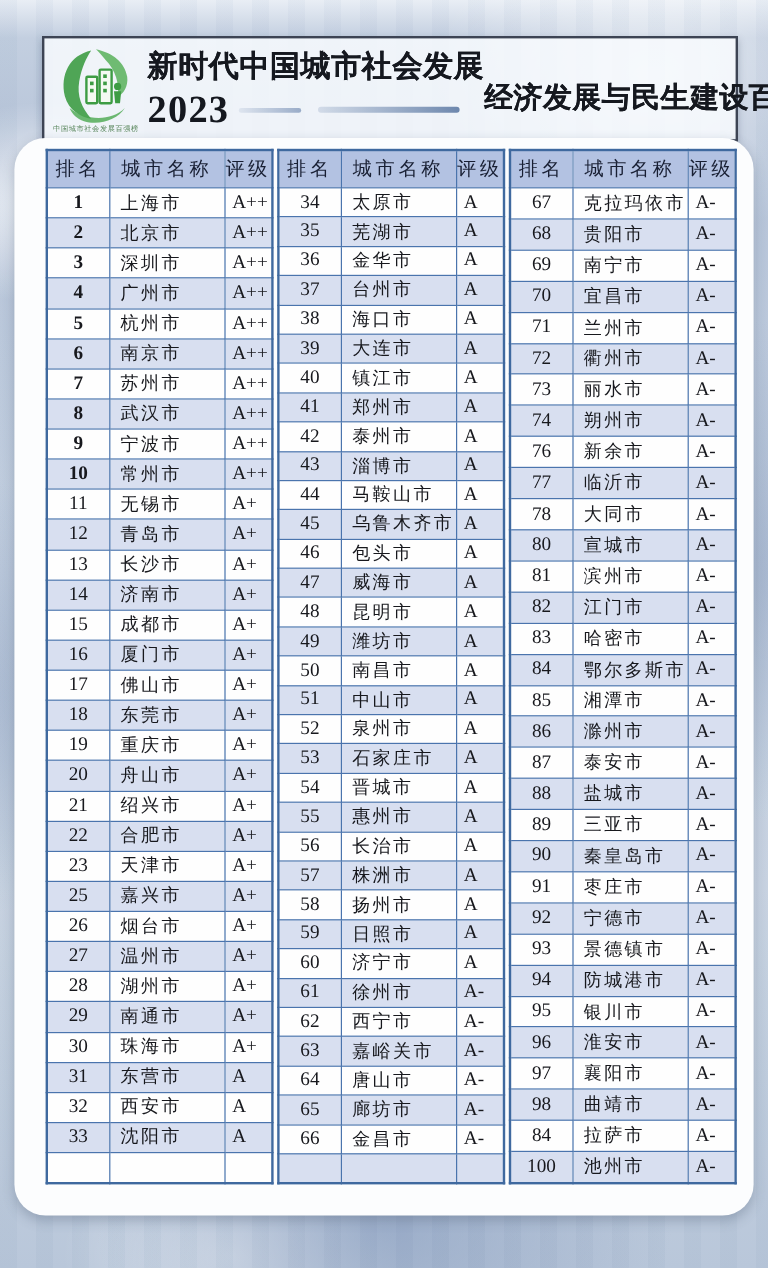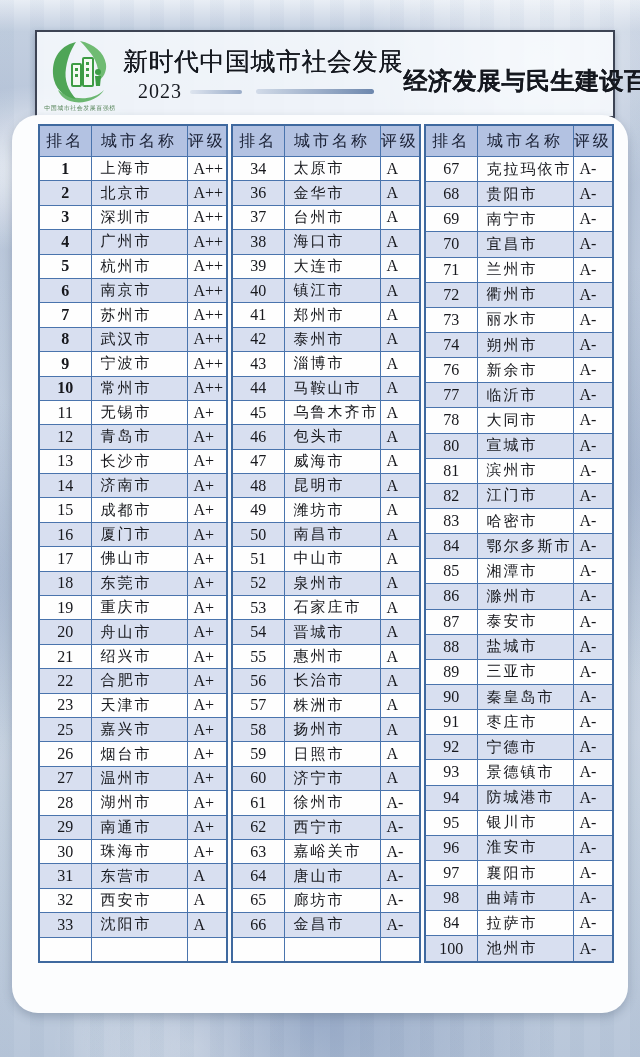--- a/index.html
+++ b/index.html
@@ -38,23 +38,23 @@
     position:absolute;left:35px;top:30px;width:580px;height:88px;
     background:rgba(250,252,255,.82);
     border:2px solid #3d4454;
     box-sizing:border-box;
     box-shadow:0 3px 6px rgba(60,75,100,.35);
     display:flex;align-items:center;
   }
   .logo-wrap{width:86px;height:84px;display:flex;flex-direction:column;align-items:center;justify-content:center;flex:0 0 86px;}
   .logo-caption{font-size:6px;color:#57855a;letter-spacing:.5px;line-height:1;margin-top:1px;white-space:nowrap;filter:blur(.3px);}
   .title-block{flex:0 0 235px;color:#15181f;}
-  .title-main{font-size:25px;font-weight:400;letter-spacing:.5px;white-space:nowrap;text-shadow:0 0 .5px #15181f;}
+  .title-main{font-size:25px;font-weight:700;letter-spacing:.5px;white-space:nowrap;text-shadow:0 0 .5px #15181f;}
   .year-row{display:flex;align-items:center;margin-top:2px;}
-  .title-year{font-size:20px;font-weight:400;letter-spacing:1px;margin-left:15px;}
+  .title-year{font-size:32px;font-weight:700;letter-spacing:1px;}
   .year-line{height:4px;width:52px;margin-left:8px;border-radius:2px;
     background:linear-gradient(90deg,rgba(125,148,184,.15),rgba(125,148,184,.75));}
   .year-line2{height:5px;width:118px;margin-left:14px;border-radius:3px;
     background:linear-gradient(90deg,rgba(125,148,184,.25),#6d87ad);}
   .title-sub{flex:1;font-size:24px;font-weight:700;color:#15181f;white-space:nowrap;
     letter-spacing:.5px;text-align:right;padding-right:10px;margin-top:14px;text-shadow:0 0 .5px #15181f;}
 
   
   .panel{
     position:absolute;left:12px;top:115px;width:616px;height:898px;
@@ -331,20 +331,25 @@
           <th data-name="rating-header">评级</th>
         </tr>
       </thead>
       <tbody>
           <tr data-name="table-row">
             <td data-name="rank-cell">34</td>
             <td data-name="city-cell">太原市</td>
             <td data-name="rating-cell">A</td>
           </tr>
           <tr data-name="table-row">
+            <td data-name="rank-cell">35</td>
+            <td data-name="city-cell">芜湖市</td>
+            <td data-name="rating-cell">A</td>
+          </tr>
+          <tr data-name="table-row">
             <td data-name="rank-cell">36</td>
             <td data-name="city-cell">金华市</td>
             <td data-name="rating-cell">A</td>
           </tr>
           <tr data-name="table-row">
             <td data-name="rank-cell">37</td>
             <td data-name="city-cell">台州市</td>
             <td data-name="rating-cell">A</td>
           </tr>
           <tr data-name="table-row">

